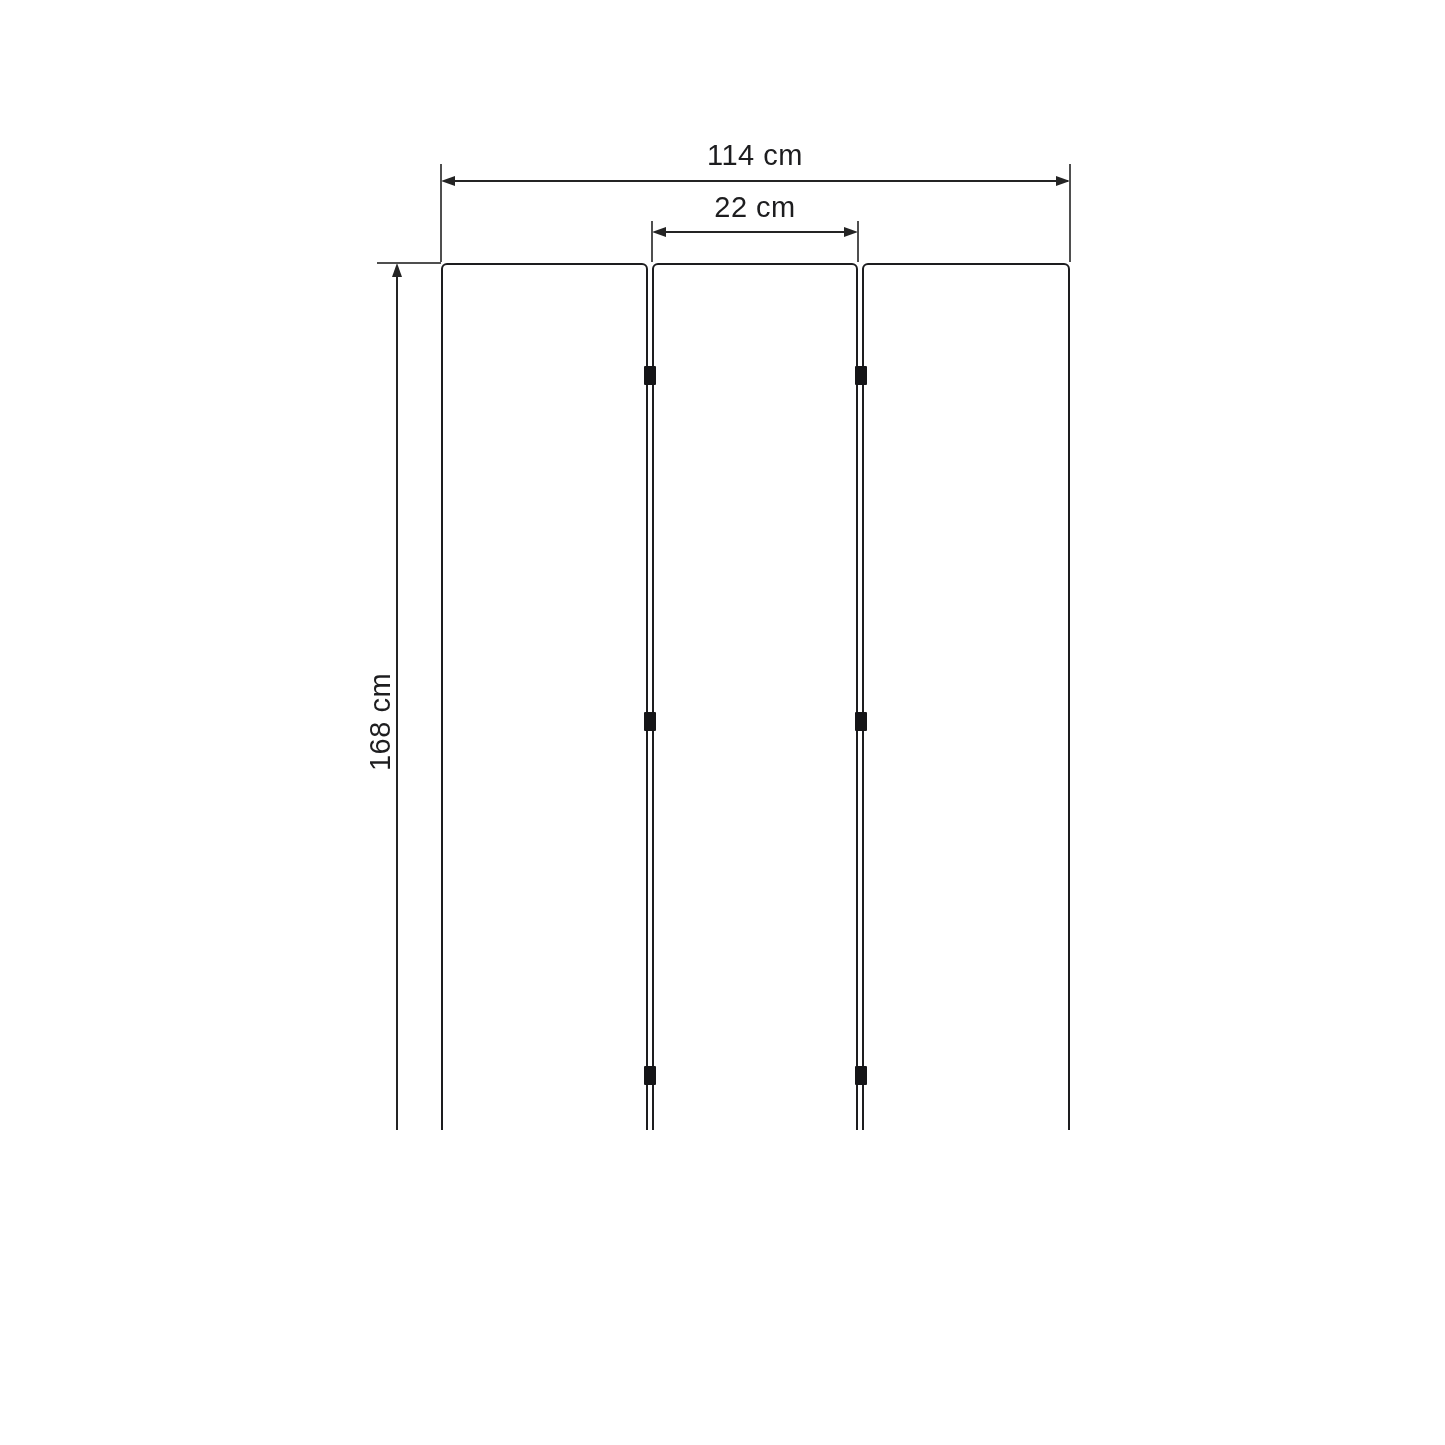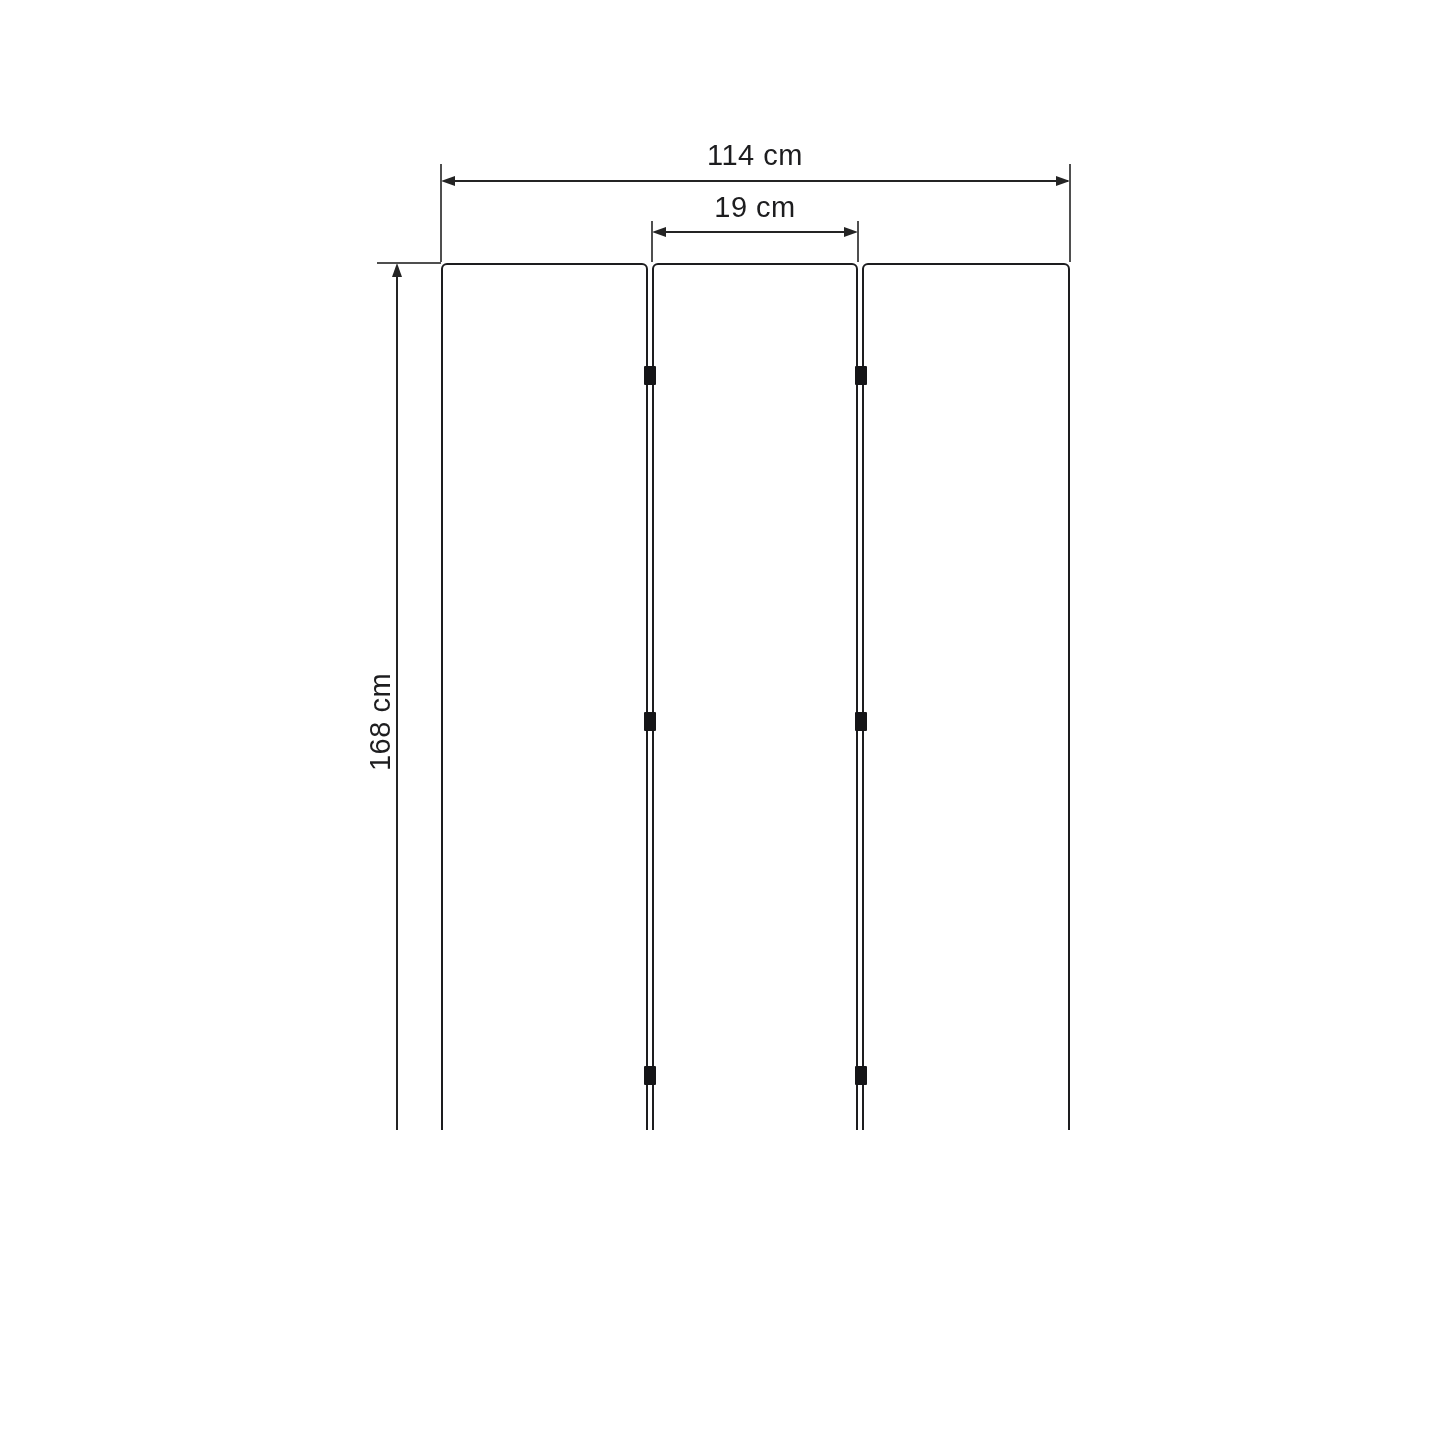--- a/index.html
+++ b/index.html
@@ -132,21 +132,21 @@
 
 <div class="canvas">
 
   <div class="dim-label lbl-total">114 cm</div>
   <div class="dim-line-h line-total"></div>
   <div class="arrow arrow-left arr-total-l"></div>
   <div class="arrow arrow-right arr-total-r"></div>
   <div class="ext-line-v ext-total-l"></div>
   <div class="ext-line-v ext-total-r"></div>
 
-  <div class="dim-label lbl-panel">19 cm</div>
+  <div class="dim-label lbl-panel">22 cm</div>
   <div class="dim-line-h line-panel"></div>
   <div class="arrow arrow-left arr-panel-l"></div>
   <div class="arrow arrow-right arr-panel-r"></div>
   <div class="ext-line-v ext-panel-l"></div>
   <div class="ext-line-v ext-panel-r"></div>
 
   <div class="dim-label lbl-height">168 cm</div>
   <div class="dim-line-v line-height"></div>
   <div class="arrow arrow-up arr-height-t"></div>
   <div class="arrow arrow-down arr-height-b"></div>

